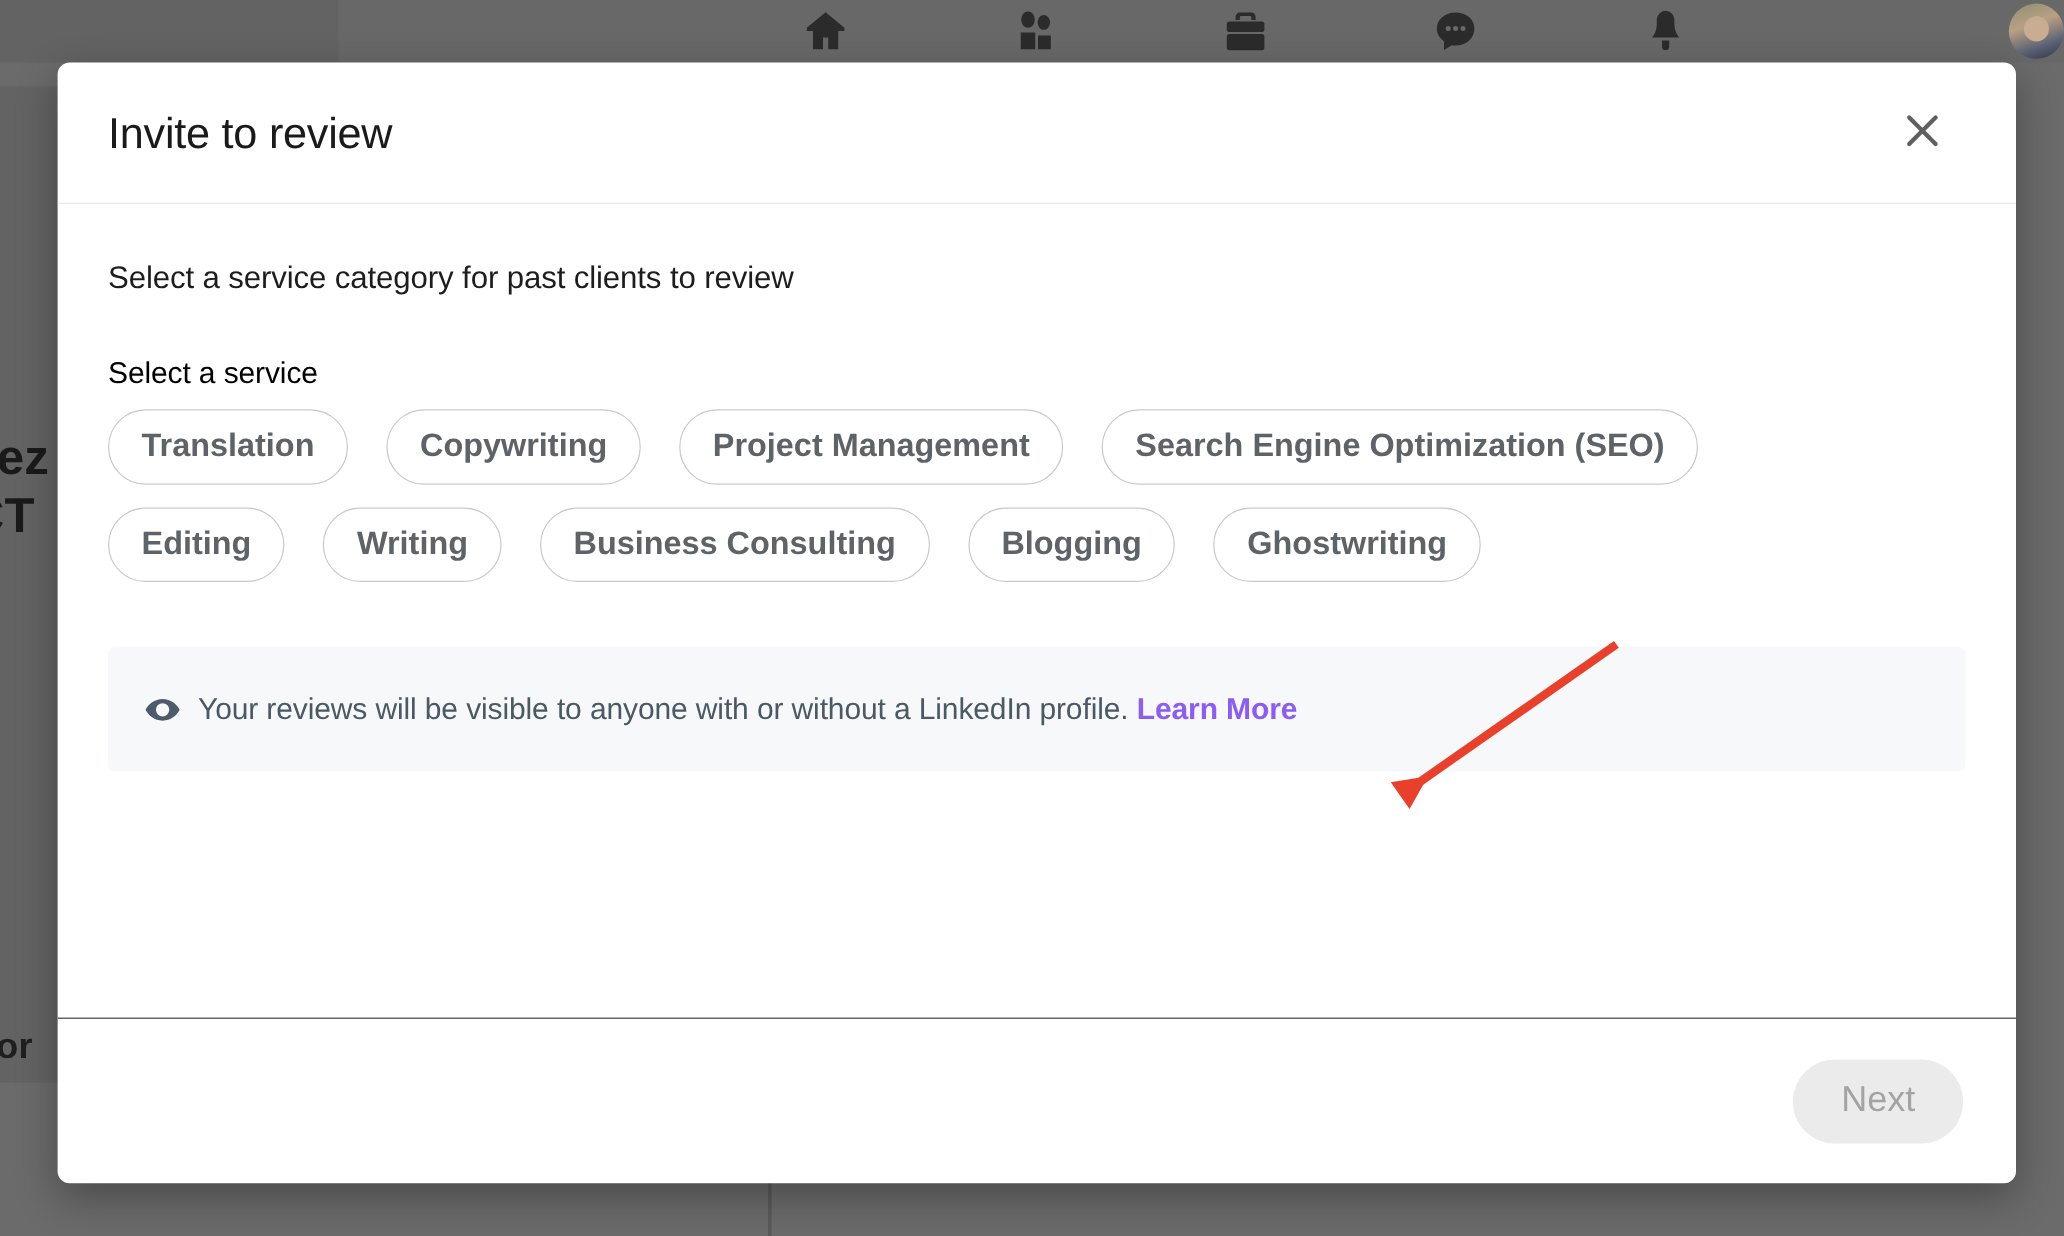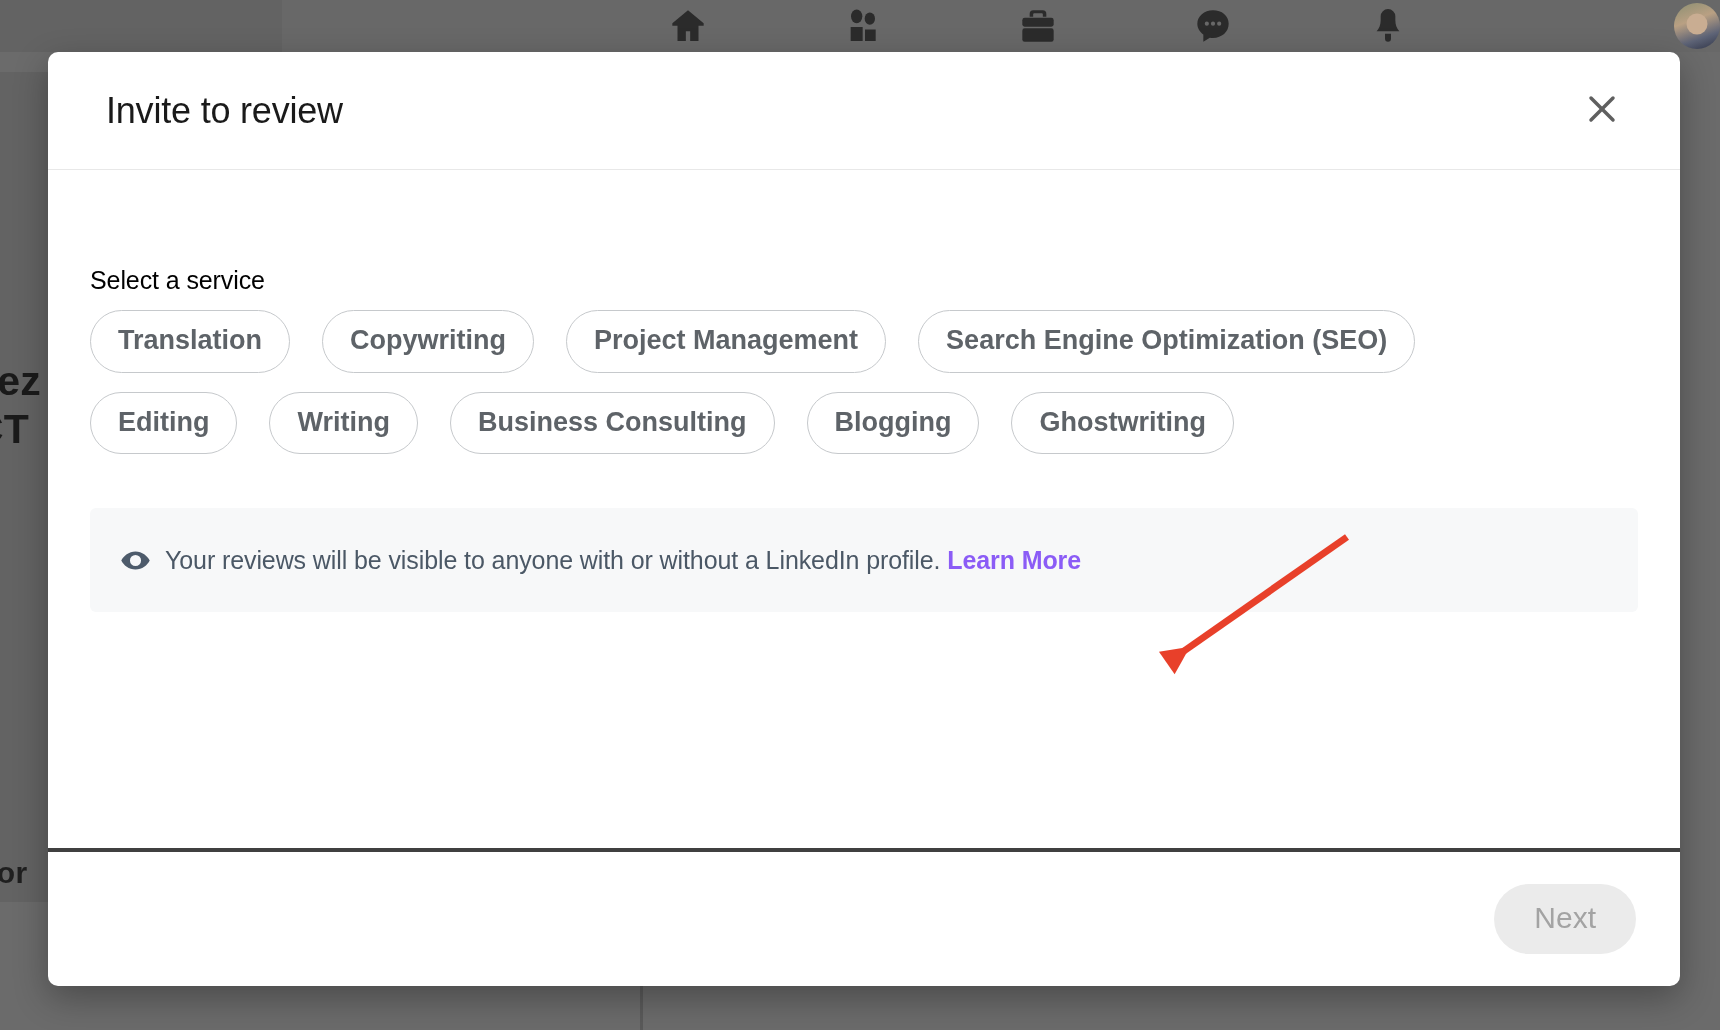--- a/index.html
+++ b/index.html
@@ -111,21 +111,20 @@
     align-items: center;
     justify-content: space-between;
     padding: 0 44px 0 42px;
     flex: none;
   }
   #modal-title {
     font-size: 36px;
     color: #1a1a1a;
     font-weight: 400;
     letter-spacing: -.2px;
-    margin-left: 16px;
   }
   #close-button {
     width: 56px;
     height: 56px;
     display: flex;
     align-items: center;
     justify-content: center;
     border: none;
     background: transparent;
     border-radius: 50%;
@@ -192,21 +191,21 @@
   }
   #learn-more-link {
     font-weight: bold;
     color: #8b5cf6;
     cursor: pointer;
     text-decoration: none;
   }
 
   #modal-footer {
     height: 138px;
-    border-top: 4px solid #404040;
+    border-top: 1px solid #404040;
     display: flex;
     align-items: center;
     justify-content: flex-end;
     padding: 0 44px;
     flex: none;
   }
   #next-button {
     background: #ebebeb;
     color: #a3a3a3;
     border: none;
@@ -298,20 +297,21 @@
         <svg width="40" height="40" viewBox="0 0 24 24" fill="none" stroke="currentColor" stroke-width="2.1" stroke-linecap="round">
           <line x1="5.4" y1="5.4" x2="18.6" y2="18.6"></line>
           <line x1="18.6" y1="5.4" x2="5.4" y2="18.6"></line>
         </svg>
       </span>
     </button>
   </div>
 
   <div id="modal-body">
 
+    <p id="instruction">Select a service category for past clients to review</p>
 
     <p id="service-label">Select a service</p>
 
     <div id="chip-group">
       <button class="chip">Translation</button>
       <button class="chip">Copywriting</button>
       <button class="chip">Project Management</button>
       <button class="chip">Search Engine Optimization (SEO)</button>
       <button class="chip">Editing</button>
       <button class="chip">Writing</button>

